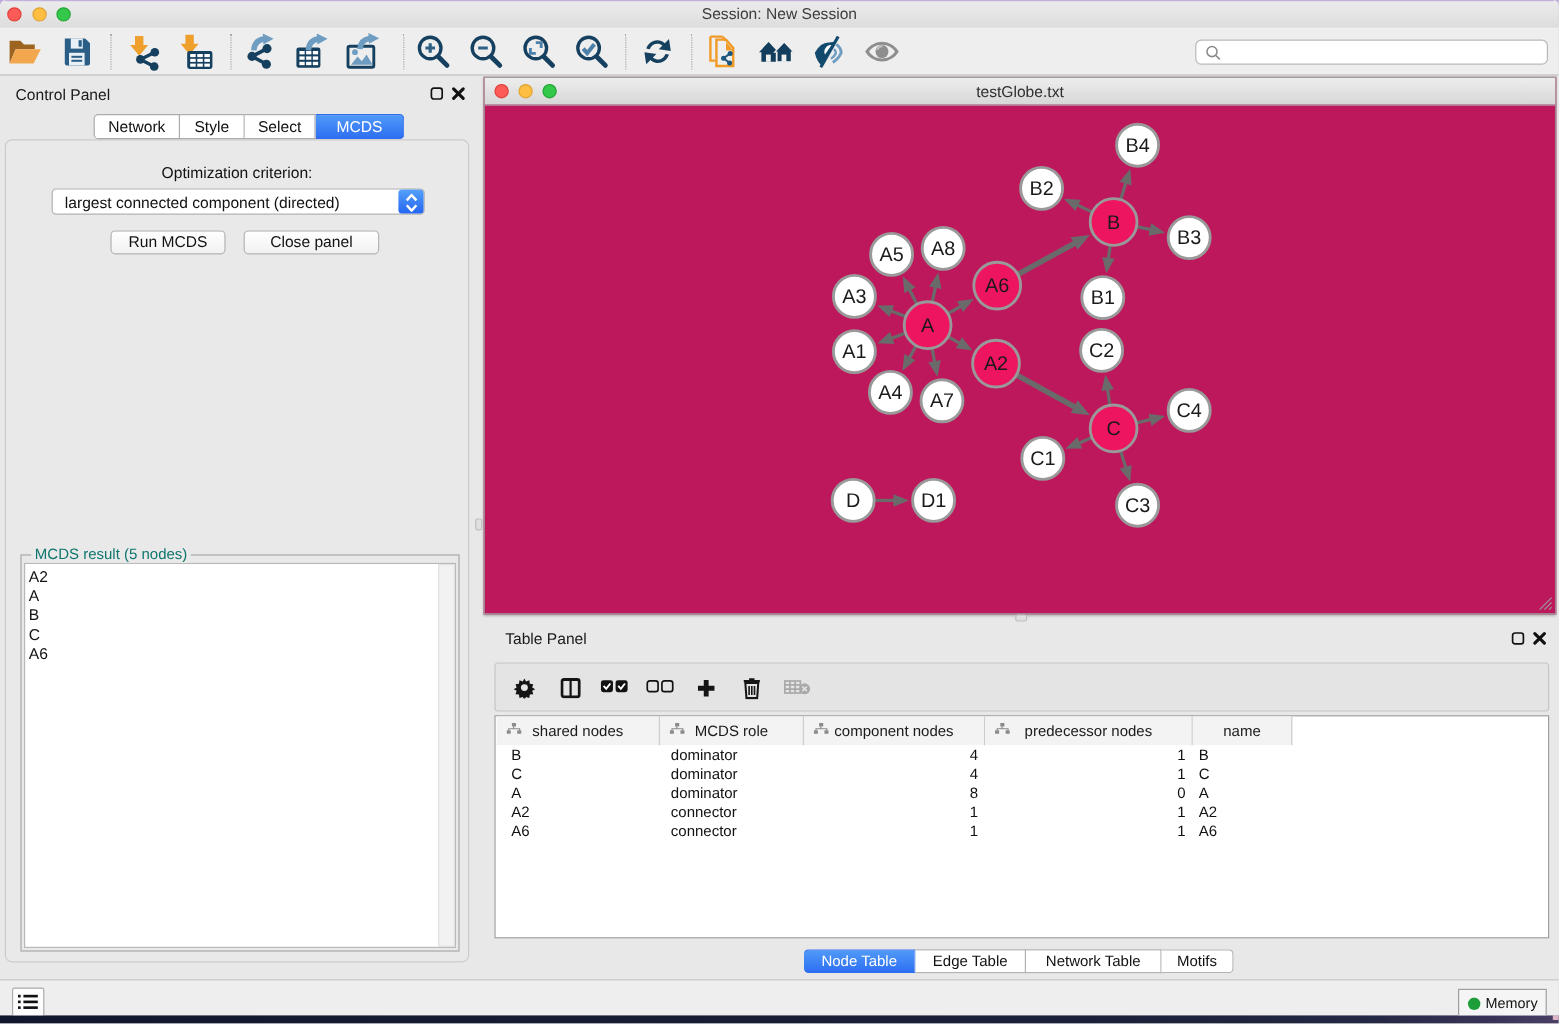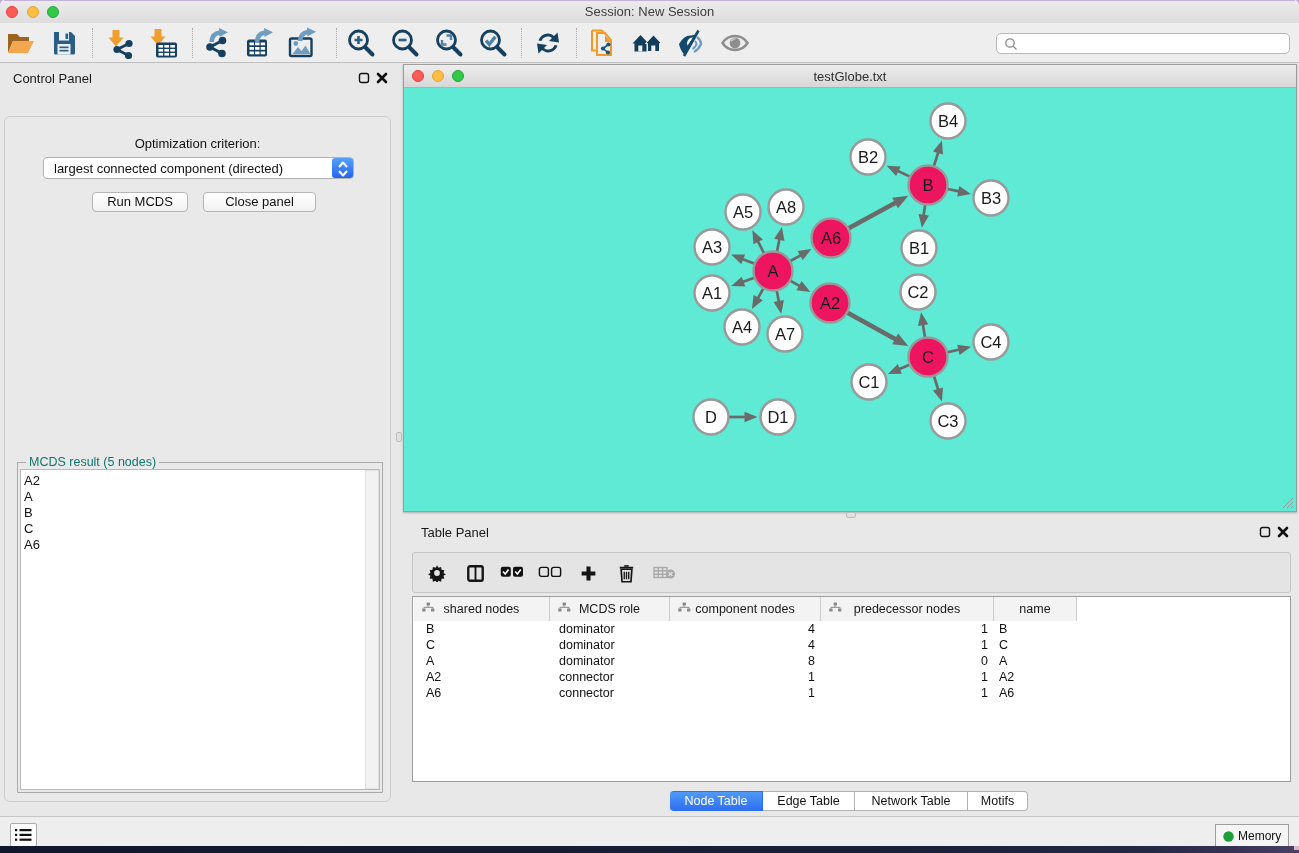--- a/index.html
+++ b/index.html
@@ -37,21 +37,21 @@
     background:linear-gradient(#55a1f9,#2465f0); border-radius:3px; }
   .btn { position:absolute; height:20px; background:linear-gradient(#ffffff,#f1f1f1); border:1px solid #b5b5b5;
     border-radius:4px; font-size:13px; color:#111; text-align:center; }
   
   #mcds-legend { left:26px; top:455px; font-size:12.5px; color:#0f766e; background:#e9e9e9; padding:0 3px; z-index:3; }
   #mcds-box { left:17px; top:462px; width:366px; height:331px; border:1px solid #a9a9a9; }
   #mcds-inner { position:absolute; left:2px; top:6px; width:360px; height:321px; background:#fff; border:1px solid #b9b9b9; }
   #mcds-list { position:absolute; left:3px; top:3px; font-size:13px; line-height:16px; color:#111; }
   #mcds-scroll { position:absolute; right:0px; top:0px; width:14px; height:319px; background:#f2f2f2; border:1px solid #e0e0e0; }
   
-  #netwin { left:403px; top:64px; width:894px; height:448px; background:#5eead4; border:1px solid #9d9d9d; box-shadow:0 1px 2px rgba(0,0,0,.25); }
+  #netwin { left:403px; top:64px; width:894px; height:448px; background:#be185d; border:1px solid #9d9d9d; box-shadow:0 1px 2px rgba(0,0,0,.25); }
   #nettitle { position:absolute; left:0; top:0; width:100%; height:23px;
     background:linear-gradient(#ededed,#d7d7d7); border-bottom:1px solid #b1b1b1; }
   #nettitle .title { position:absolute; left:0; right:0; top:4px; text-align:center; font-size:13px; color:#2f2f2f; }
   #graph { position:absolute; left:0; top:23px; }
   
   #tp-title { left:421px; top:525px; font-size:13px; color:#1a1a1a; }
   #tp-toolbar { left:412px; top:552px; width:879px; height:41px; background:#e4e4e4; border:1px solid #c6c6c6; border-radius:3px; }
   #tp-table { left:412px; top:596px; width:879px; height:186px; background:#fff; border:1px solid #9d9d9d; }
   .th { position:absolute; top:0; height:24px; background:#f3f3f3; border-right:1px solid #cccccc; font-size:12.5px; color:#1a1a1a; }
   .th .lbl { position:absolute; left:0; right:0; top:5px; text-align:center; }
@@ -211,20 +211,26 @@
   <div class="abs" style="left:396px;top:432px;width:6px;height:10px;background:#e0e0e0;border:1px solid #bdbdbd;border-radius:2px;z-index:4"></div>
   <div class="abs" style="left:846px;top:512px;width:10px;height:6px;background:#e0e0e0;border:1px solid #bdbdbd;border-radius:2px;z-index:4"></div>
   <div id="cp-title" class="abs">Control Panel</div>
   <svg class="abs" style="left:358px;top:72px" width="12" height="12" viewBox="0 0 12 12">
       <rect x="1.5" y="1.5" width="9" height="9" rx="2" fill="none" stroke="#111" stroke-width="1.4"></rect>
     </svg>
   <svg class="abs" style="left:376px;top:72px" width="12" height="12" viewBox="0 0 12 12">
       <path d="M2 2 L10 10 M10 2 L2 10" stroke="#111" stroke-width="2.6" stroke-linecap="round"></path>
     </svg>
   <div id="cp-box" class="abs"></div>
+  <div class="tabs abs">
+    <div class="tab first" style="width:72px">Network</div>
+    <div class="tab" style="width:54px">Style</div>
+    <div class="tab" style="width:59px">Select</div>
+    <div class="tab sel" style="width:74px">MCDS</div>
+  </div>
   <div id="opt-label" class="abs">Optimization criterion:</div>
   <div id="dropdown" class="abs">
     <div class="dtext">largest connected component (directed)</div>
     <div class="stepper"><svg width="22" height="22" viewBox="0 0 22 22">
           <path d="M7 9 L11 4.5 L15 9" fill="none" stroke="#fff" stroke-width="2" stroke-linejoin="round"></path>
           <path d="M7 13 L11 17.5 L15 13" fill="none" stroke="#fff" stroke-width="2" stroke-linejoin="round"></path>
         </svg></div>
   </div>
   <div class="btn" style="left:92px;top:192px;width:96px;line-height:18px;">Run MCDS</div>
   <div class="btn" style="left:203px;top:192px;width:113px;line-height:18px;">Close panel</div>

